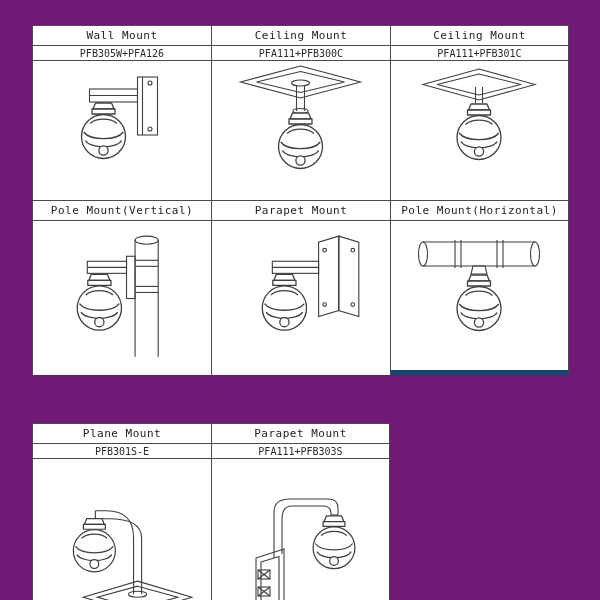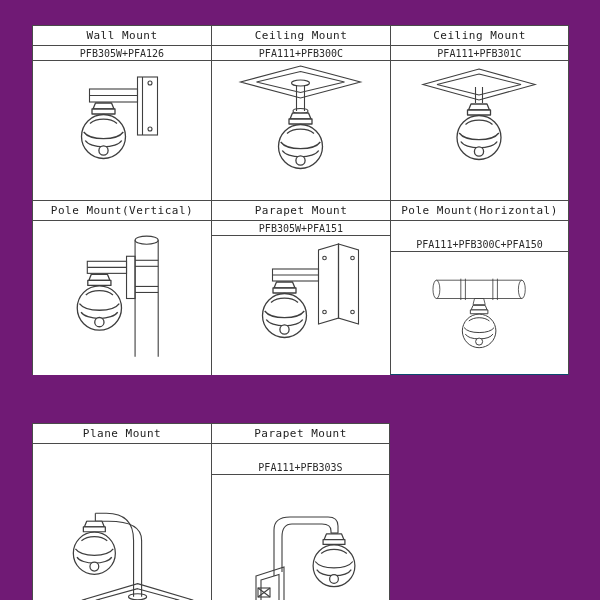--- a/index.html
+++ b/index.html
@@ -8,21 +8,21 @@
   .canvas { position:absolute; left:0; top:0; width:600px; height:600px; background:#701a75; }
 
   .cell {
     position:absolute;
     border-left:1px solid #4a4a4a;
     border-top:1px solid #4a4a4a;
     background:#fff;
     display:flex; flex-direction:column;
   }
   .cell.br { border-right:1px solid #4a4a4a; }
-  .cell.bb { border-bottom:1px solid #0c4a6e;gap:16px; }
+  .cell.bb { border-bottom:5px solid #0c4a6e; }
 
   .cell-title {
     height:20px; flex:0 0 20px;
     border-bottom:1px solid #4a4a4a;
     display:flex; align-items:center; justify-content:center;
     font-size:11px; color:#1c1c1c; letter-spacing:0.5px; white-space:nowrap;
   }
   .cell-model {
     height:15px; flex:0 0 15px;
     border-bottom:1px solid #4a4a4a;
@@ -132,62 +132,61 @@
           <rect x="54" y="33" width="39" height="12"></rect>
           <line x1="54" y1="39" x2="93" y2="39"></line>
         </g>
         <use href="#cam" x="42" y="45" width="48" height="60"></use>
       </svg>
     </div>
   </div>
 
   <div class="cell r2 c2">
     <div class="cell-title">Parapet Mount</div>
-    <div class="cell-model">PFB305W+PFA151</div>
     <div class="cell-fig">
       <svg viewBox="0 0 177 139">
         <g fill="none" stroke="currentColor" stroke-width="1.1">
           <polygon points="126,8 106,14 106,88 126,82"></polygon>
           <polygon points="126,8 146,14 146,88 126,82"></polygon>
           <line x1="126" y1="8" x2="126" y2="82"></line>
           <circle cx="112" cy="22" r="1.8"></circle>
           <circle cx="140" cy="22" r="1.8"></circle>
           <circle cx="112" cy="76" r="1.8"></circle>
           <circle cx="140" cy="76" r="1.8"></circle>
           <rect x="60" y="33" width="46" height="12"></rect>
           <line x1="60" y1="39" x2="106" y2="39"></line>
         </g>
         <use href="#cam" x="48" y="45" width="48" height="60"></use>
       </svg>
     </div>
   </div>
 
   <div class="cell r2 c3 br bb">
     <div class="cell-title">Pole Mount(Horizontal)</div>
-    <div class="cell-model">PFA111+PFB300C+PFA150</div>
     <div class="cell-fig">
       <svg viewBox="0 0 177 139">
         <g fill="none" stroke="currentColor" stroke-width="1.1">
           <line x1="32" y1="16" x2="144" y2="16"></line>
           <line x1="32" y1="40" x2="144" y2="40"></line>
           <ellipse cx="32" cy="28" rx="4.5" ry="12"></ellipse>
           <ellipse cx="144" cy="28" rx="4.5" ry="12"></ellipse>
           <line x1="64" y1="14" x2="64" y2="42"></line>
           <line x1="70" y1="14" x2="70" y2="42"></line>
           <line x1="106" y1="14" x2="106" y2="42"></line>
           <line x1="112" y1="14" x2="112" y2="42"></line>
           <path d="M82 40 h12 l2 8 h-16 z"></path>
         </g>
         <use href="#cam" x="64" y="48" width="48" height="60"></use>
       </svg>
     </div>
   </div>
 
   <div class="cell r3 c1 bb">
     <div class="cell-title">Plane Mount</div>
+    <div class="cell-model">PFB301S-E</div>
     <div class="cell-fig">
       <svg viewBox="0 0 177 139">
         <g fill="none" stroke="currentColor" stroke-width="1.1">
           <polygon points="104,95 158,111 104,127 50,111"></polygon>
           <polygon points="104,100 144,111 104,122 64,111"></polygon>
           <ellipse cx="104" cy="108" rx="9" ry="3"></ellipse>
           <path d="M100 108 V52 Q100 25 73 25 H62"></path>
           <path d="M108 108 V52 Q108 33 75 33 H62"></path>
           <line x1="62" y1="25" x2="62" y2="33"></line>
         </g>

